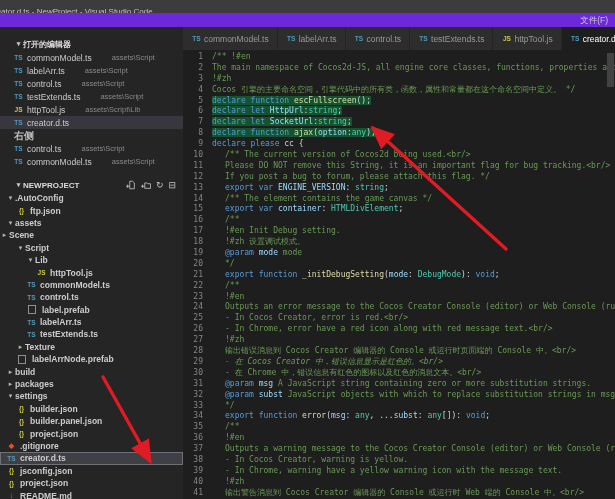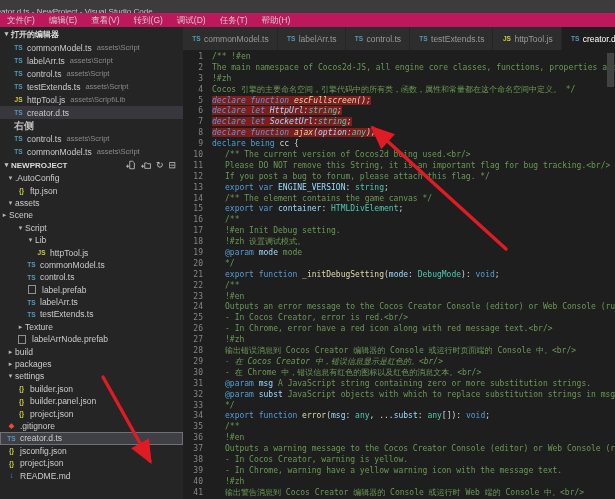--- a/index.html
+++ b/index.html
@@ -2,61 +2,61 @@
 <html><head>
 <meta charset="utf-8">
 <style>
   html,body{margin:0;padding:0;background:#1e1e1e;}
   body{width:615px;height:499px;overflow:hidden;font-family:"Liberation Sans",sans-serif;-webkit-font-smoothing:antialiased;}
   .window{position:relative;width:615px;height:499px;overflow:hidden;background:#1e1e1e;}
 
   
   .titlebar{height:13px;background:#3c3c3c;overflow:hidden;}
   .title-text{display:inline-block;margin-left:-10px;font-size:8px;line-height:13px;color:#c2c2c2;white-space:nowrap;}
-  .menubar{height:14px;background:#be185d;display:flex;align-items:center;}
+  .menubar{height:14px;background:#6d28d9;display:flex;align-items:flex-end;flex-direction:column;}
   .menu-item{padding:0 7px;font-size:8.5px;line-height:14px;color:#cccccc;white-space:nowrap;}
 
   .main{display:flex;height:472px;}
 
   
   .sidebar{width:183px;flex:0 0 183px;background:#252526;overflow:hidden;color:#cccccc;}
   .sb-title{height:18px;line-height:18px;padding-left:14px;font-size:8px;color:#b8b8b8;}
-  .section-header{height:14px;display:flex;align-items:center;font-size:8px;font-weight:bold;color:#dcdcdc;padding-left:2px;}
+  .section-header{height:14px;display:flex;align-items:center;font-size:8px;font-weight:bold;color:#dcdcdc;padding-left:14px;margin-top:10px;}
   .section-header .chev{width:9px;text-align:center;font-size:7px;color:#c5c5c5;}
   .header-actions{margin-left:auto;display:flex;align-items:center;gap:5px;padding-right:7px;font-weight:normal;color:#c5c5c5;}
   .header-actions .hglyph{font-size:9px;line-height:9px;}
   .hicon{width:10px;height:10px;display:block;}
   .group-label{height:13px;line-height:13px;padding-left:14px;font-size:10px;color:#bbbbbb;font-weight:bold;}
   .oe-row{height:13px;display:flex;align-items:center;padding-left:13px;font-size:8.5px;white-space:nowrap;overflow:hidden;}
   .oe-row.sel-row{background:#37373d;}
   .oname{color:#cccccc;}
-  .opath{color:#8a8a8a;font-size:7.5px;margin-left:5px;}
+  .opath{color:#8a8a8a;font-size:7.5px;margin-left:20px;}
   .trow{height:12.4px;display:flex;align-items:center;font-size:8.5px;white-space:nowrap;overflow:hidden;}
   .trow.sel-tree{background:#3f3f46;outline:1px solid #707076;outline-offset:-1px;}
   .trow .chev{width:9px;text-align:center;font-size:7px;color:#b5b5b5;flex:0 0 9px;}
-  .tname{color:#cccccc;}
+  .tname{color:#cccccc;font-weight:bold;}
   .fi{display:inline-block;width:11px;text-align:center;margin-right:3px;font-size:6.5px;font-weight:bold;flex:0 0 11px;}
   .fi.ts{color:#519aba;}
   .fi.js{color:#cbcb41;}
   .fi.json{color:#cbcb41;}
   .fi.md{color:#519aba;font-size:8px;}
   .fi.git{color:#e84e31;font-size:7px;}
   .fi.file{width:6px;flex:0 0 6px;height:7px;border:1px solid #8f8f8f;margin:0 6px 0 2px;}
 
   
   .editor-area{flex:1;display:flex;flex-direction:column;min-width:0;background:#1e1e1e;}
   .tabs{height:23px;background:#252526;display:flex;overflow:hidden;}
   .tab{flex:0 0 auto;display:flex;align-items:center;padding:0 8px;margin-right:1px;background:#2d2d2d;color:#999999;font-size:8.5px;white-space:nowrap;}
   .tab.active{background:#1e1e1e;color:#ffffff;}
   .tab .fi{margin-right:2px;}
   .code-wrap{position:relative;flex:1;overflow:hidden;background:#1e1e1e;padding-top:2px;}
   .cline{display:flex;height:10.9px;line-height:10.9px;font-family:"DejaVu Sans Mono",monospace;font-size:8px;white-space:pre;}
   .ln{flex:0 0 20px;width:20px;text-align:right;padding-right:9px;color:#858585;font-size:8px;}
   .ctext{flex:1;overflow:hidden;white-space:pre;}
-  .hl{background:#7f1d1d;font-style:italic;}
+  .hl{background:#14532d;}
   .tk-c{color:#6a9955;}
   .tk-k{color:#569cd6;}
   .tk-t{color:#4ec9b0;}
   .tk-f{color:#dcdcaa;}
   .tk-v{color:#9cdcfe;}
   .tk-p{color:#d4d4d4;}
   .tk-d{color:#569cd6;}
   .scrollbar{position:absolute;right:0;top:0;width:9px;height:100%;}
   .thumb{margin:3px 1px;height:34px;background:#424242;}
 
@@ -282,21 +282,21 @@
       <div class="code-wrap">
         <div id="code">
             <div class="cline"><span class="ln">1</span><span class="ctext" style="padding-left: 0px;"><span><span class="tk-c">/** !#en</span></span></span></div>
             <div class="cline"><span class="ln">2</span><span class="ctext" style="padding-left: 0px;"><span><span class="tk-c">The main namespace of Cocos2d-JS, all engine core classes, functions, properties and con</span></span></span></div>
             <div class="cline"><span class="ln">3</span><span class="ctext" style="padding-left: 0px;"><span><span class="tk-c">!#zh</span></span></span></div>
             <div class="cline"><span class="ln">4</span><span class="ctext" style="padding-left: 0px;"><span><span class="tk-c">Cocos 引擎的主要命名空间，引擎代码中的所有类，函数，属性和常量都在这个命名空间中定义。 */</span></span></span></div>
             <div class="cline"><span class="ln">5</span><span class="ctext" style="padding-left: 0px;"><span class="hl"><span class="tk-k">declare</span><span class="tk-p"> </span><span class="tk-k">function</span><span class="tk-p"> </span><span class="tk-f">escFullscreen</span><span class="tk-p">();</span></span></span></div>
             <div class="cline"><span class="ln">6</span><span class="ctext" style="padding-left: 0px;"><span class="hl"><span class="tk-k">declare</span><span class="tk-p"> </span><span class="tk-k">let</span><span class="tk-p"> </span><span class="tk-v">HttpUrl</span><span class="tk-p">:</span><span class="tk-t">string</span><span class="tk-p">;</span></span></span></div>
             <div class="cline"><span class="ln">7</span><span class="ctext" style="padding-left: 0px;"><span class="hl"><span class="tk-k">declare</span><span class="tk-p"> </span><span class="tk-k">let</span><span class="tk-p"> </span><span class="tk-v">SocketUrl</span><span class="tk-p">:</span><span class="tk-t">string</span><span class="tk-p">;</span></span></span></div>
             <div class="cline"><span class="ln">8</span><span class="ctext" style="padding-left: 0px;"><span class="hl"><span class="tk-k">declare</span><span class="tk-p"> </span><span class="tk-k">function</span><span class="tk-p"> </span><span class="tk-f">ajax</span><span class="tk-p">(</span><span class="tk-v">option</span><span class="tk-p">:</span><span class="tk-t">any</span><span class="tk-p">);</span></span></span></div>
-            <div class="cline"><span class="ln">9</span><span class="ctext" style="padding-left: 0px;"><span><span class="tk-k">declare</span><span class="tk-p"> </span><span class="tk-k">being</span><span class="tk-p"> cc {</span></span></span></div>
+            <div class="cline"><span class="ln">9</span><span class="ctext" style="padding-left: 0px;"><span><span class="tk-k">declare</span><span class="tk-p"> </span><span class="tk-k">please</span><span class="tk-p"> cc {</span></span></span></div>
             <div class="cline"><span class="ln">10</span><span class="ctext" style="padding-left: 13px;"><span><span class="tk-c">/** The current version of Cocos2d being used.&lt;br/&gt;</span></span></span></div>
             <div class="cline"><span class="ln">11</span><span class="ctext" style="padding-left: 13px;"><span><span class="tk-c">Please DO NOT remove this String, it is an important flag for bug tracking.&lt;br/&gt;</span></span></span></div>
             <div class="cline"><span class="ln">12</span><span class="ctext" style="padding-left: 13px;"><span><span class="tk-c">If you post a bug to forum, please attach this flag. */</span></span></span></div>
             <div class="cline"><span class="ln">13</span><span class="ctext" style="padding-left: 13px;"><span><span class="tk-k">export</span><span class="tk-p"> </span><span class="tk-k">var</span><span class="tk-p"> </span><span class="tk-v">ENGINE_VERSION</span><span class="tk-p">: </span><span class="tk-t">string</span><span class="tk-p">;</span></span></span></div>
             <div class="cline"><span class="ln">14</span><span class="ctext" style="padding-left: 13px;"><span><span class="tk-c">/** The element contains the game canvas */</span></span></span></div>
             <div class="cline"><span class="ln">15</span><span class="ctext" style="padding-left: 13px;"><span><span class="tk-k">export</span><span class="tk-p"> </span><span class="tk-k">var</span><span class="tk-p"> </span><span class="tk-v">container</span><span class="tk-p">: </span><span class="tk-t">HTMLDivElement</span><span class="tk-p">;</span></span></span></div>
             <div class="cline"><span class="ln">16</span><span class="ctext" style="padding-left: 13px;"><span><span class="tk-c">/**</span></span></span></div>
             <div class="cline"><span class="ln">17</span><span class="ctext" style="padding-left: 13px;"><span><span class="tk-c">!#en Init Debug setting.</span></span></span></div>
             <div class="cline"><span class="ln">18</span><span class="ctext" style="padding-left: 13px;"><span><span class="tk-c">!#zh 设置调试模式。</span></span></span></div>
             <div class="cline"><span class="ln">19</span><span class="ctext" style="padding-left: 13px;"><span><span class="tk-d">@param</span><span class="tk-p"> </span><span class="tk-v">mode</span><span class="tk-c"> mode</span></span></span></div>

